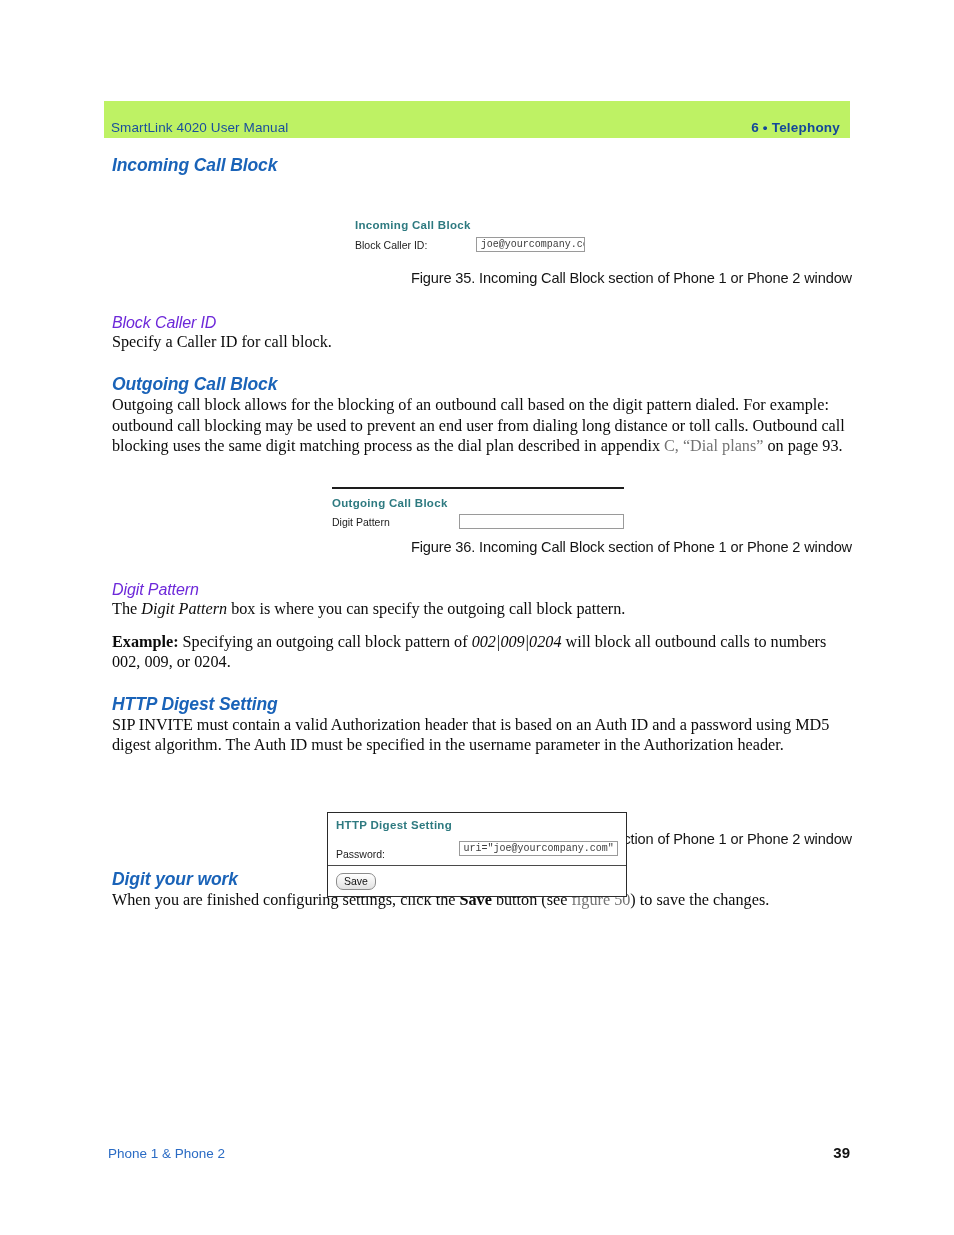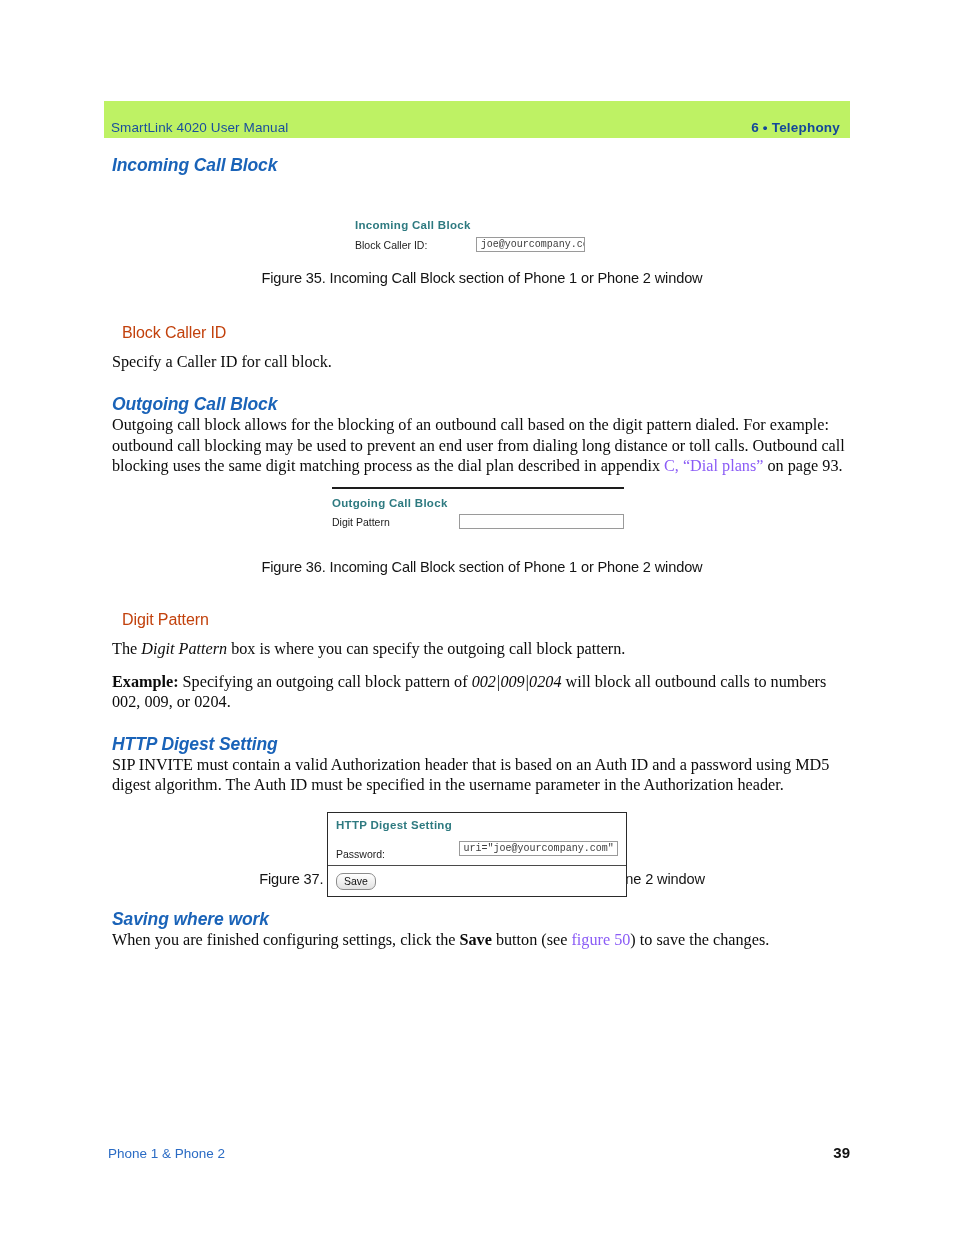--- a/index.html
+++ b/index.html
@@ -57,46 +57,47 @@
     font-style: italic;
     font-weight: bold;
     font-size: 17.5px;
     color: #1a63b8;
     margin: 0;
     padding: 0;
     letter-spacing: -0.1px;
   }
   h2.sub {
     font-family: "Liberation Sans", sans-serif;
+    font-style: italic;
     font-weight: normal;
     font-size: 16px;
-    color: #c2410c;
-    margin: 10px;
+    color: #6d28d9;
+    margin: 0;
     padding: 0;
     letter-spacing: -0.1px;
   }
   p.body {
     font-family: "Liberation Serif", serif;
     font-size: 16.2px;
     line-height: 20.4px;
     margin: 0;
     padding: 0;
     color: #0b0b0b;
     text-align: left;
   }
-  .lnk { color: #8b5cf6; }
+  .lnk { color: #737373; }
   .ital { font-style: italic; }
   .bold { font-weight: bold; }
 
   p.caption {
     font-family: "Liberation Sans", sans-serif;
     font-size: 14.6px;
     color: #141414;
     margin: 0;
-    text-align: center;
+    text-align: right;
     letter-spacing: -0.15px;
   }
 
   
   .shot {
     background: #ffffff;
     font-family: "Liberation Sans", sans-serif;
   }
   .shot-title {
     color: #2e7a80;
@@ -263,21 +264,21 @@
 
   <h1 class="sect">HTTP Digest Setting</h1>
   <p class="body" style="width:720px">SIP INVITE must contain a valid Authorization header that is based on an Auth ID and a password using MD5 digest algorithm. The Auth ID must be specified in the username parameter in the Authorization header.</p>
 
   <div style="height:75px"></div>
 
   <p class="caption">Figure 37. HTTP Digest Setting section of Phone 1 or Phone 2 window</p>
 
   <div style="height:22px"></div>
 
-  <h1 class="sect">Saving where work</h1>
+  <h1 class="sect">Digit your work</h1>
   <p class="body">
     <span>When you are finished configuring settings, click the </span><span class="bold">Save</span><span> button (see </span><a class="lnk" href="#" style="text-decoration:none">figure 50</a><span>) to save the changes.</span>
   </p>
 
 </div>
 
 <div class="shot fig35">
   <div class="shot-title">Incoming Call Block</div>
   <div class="shot-row">
     <span class="shot-label">Block Caller ID:</span>

